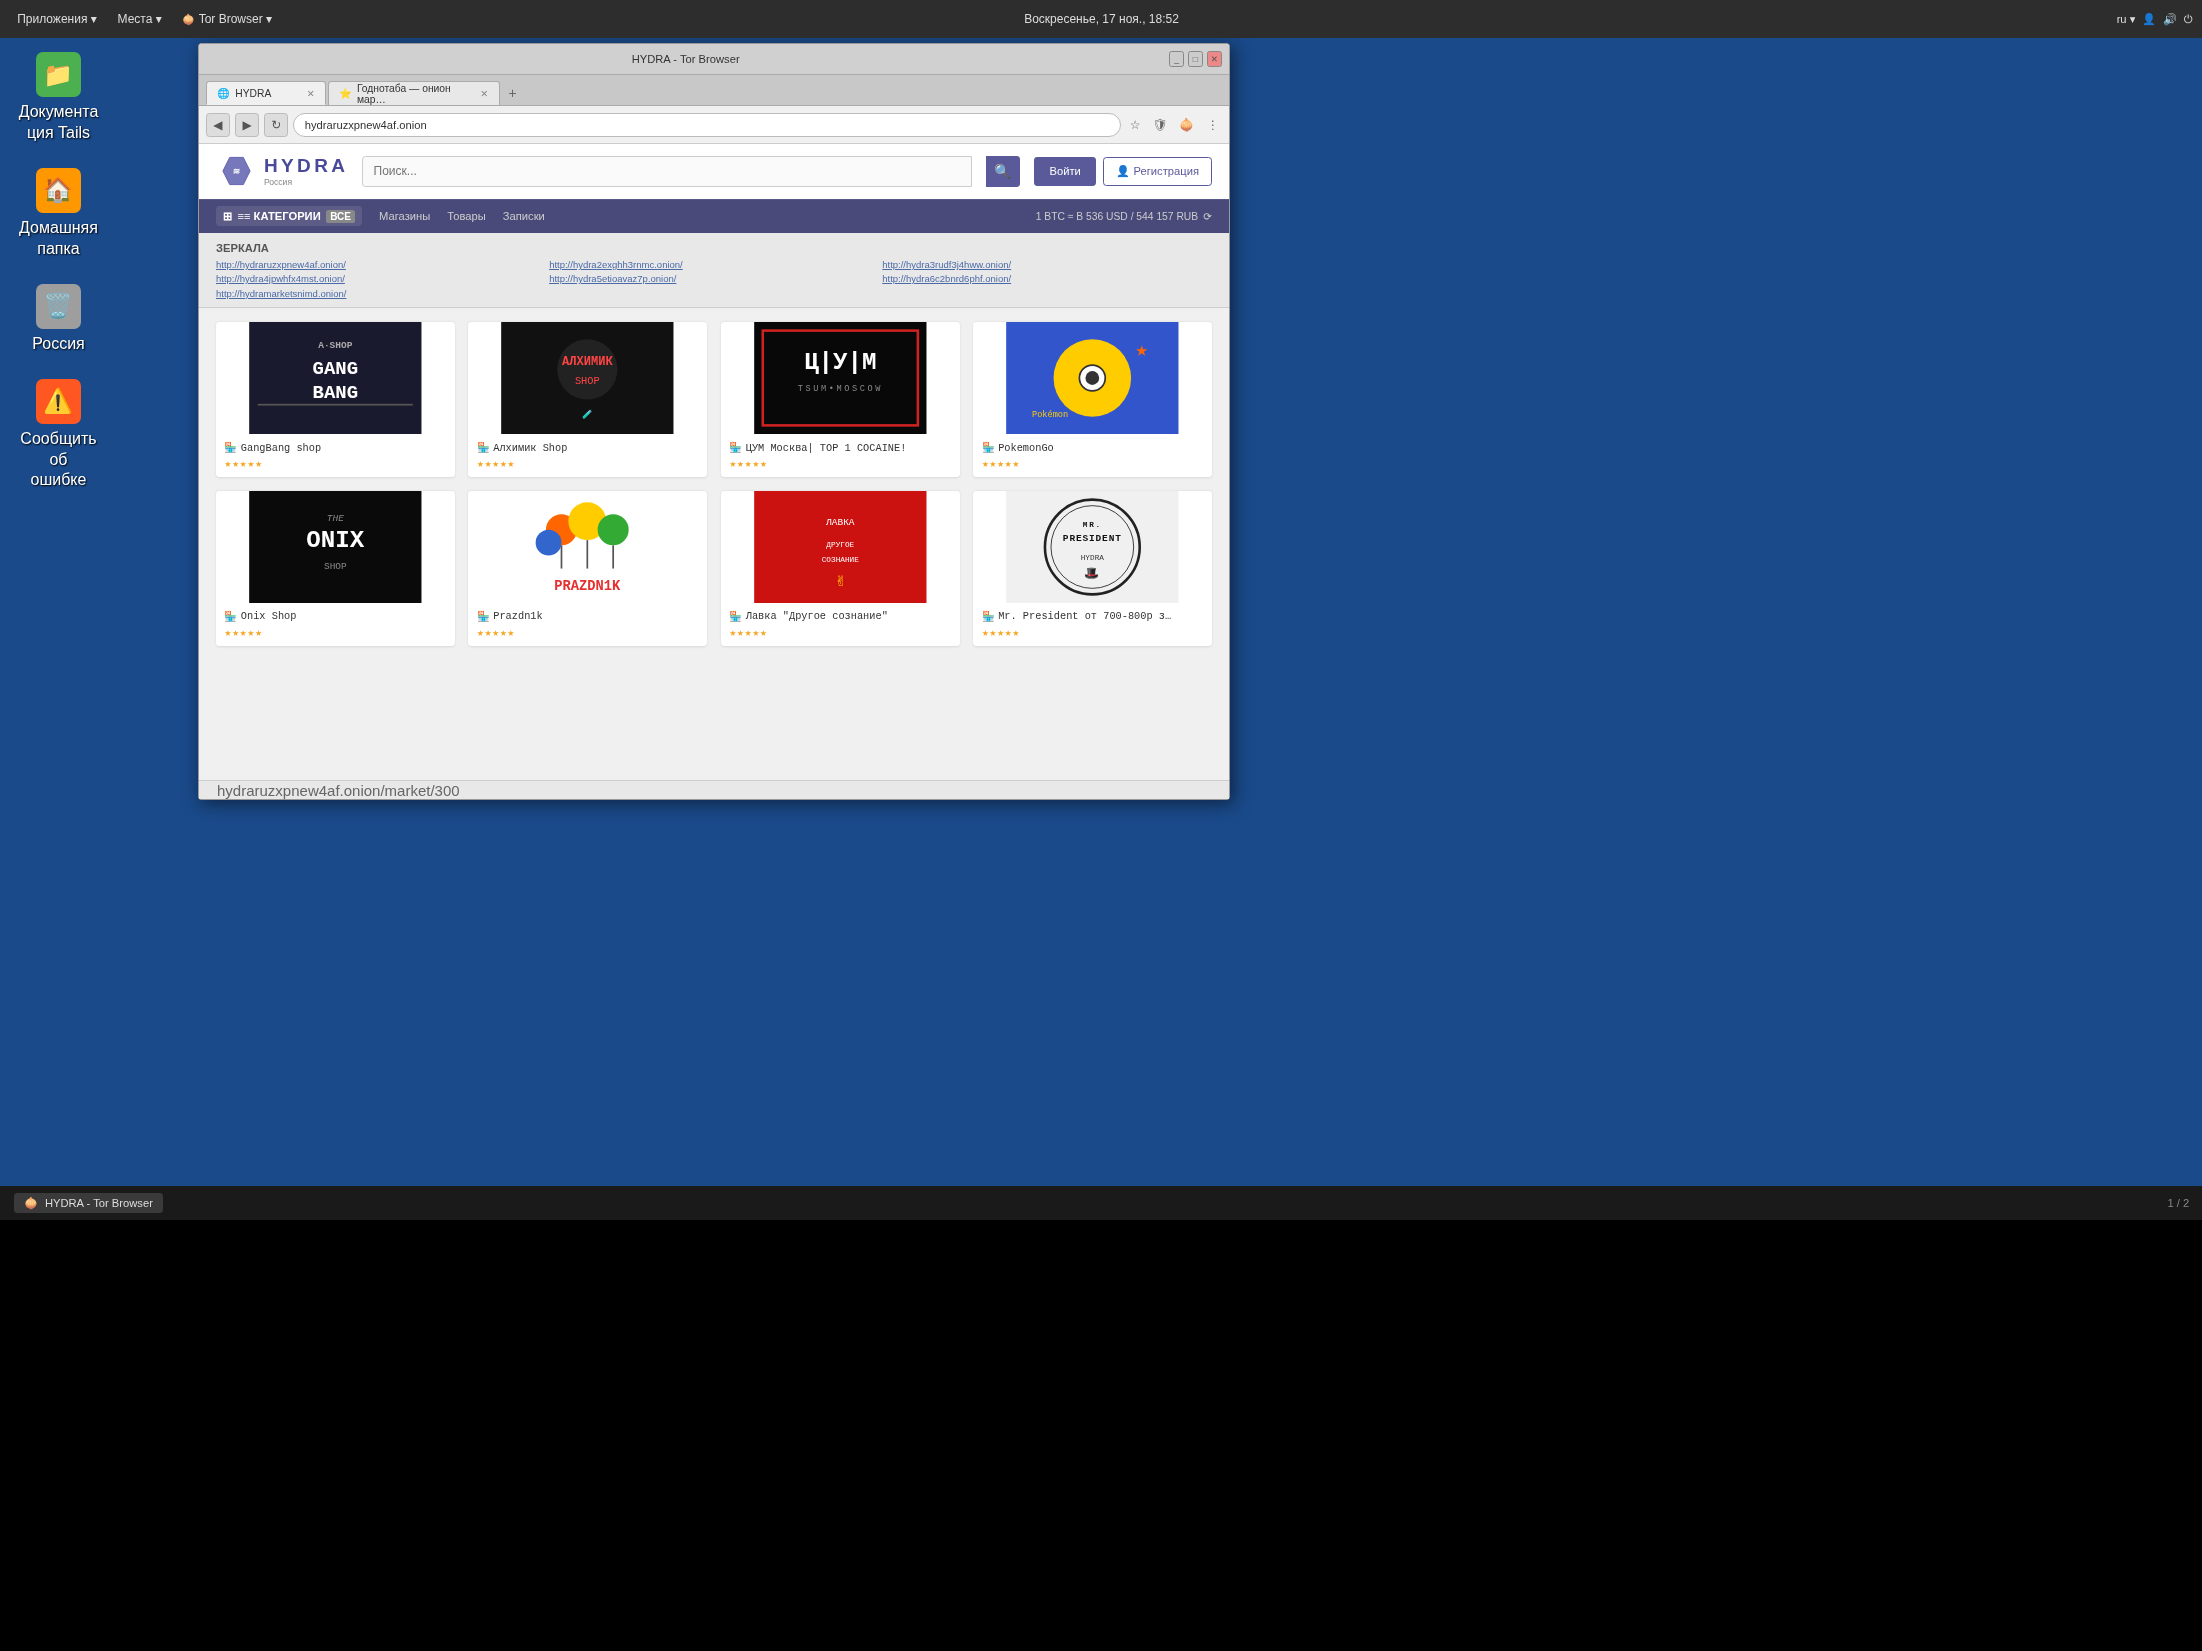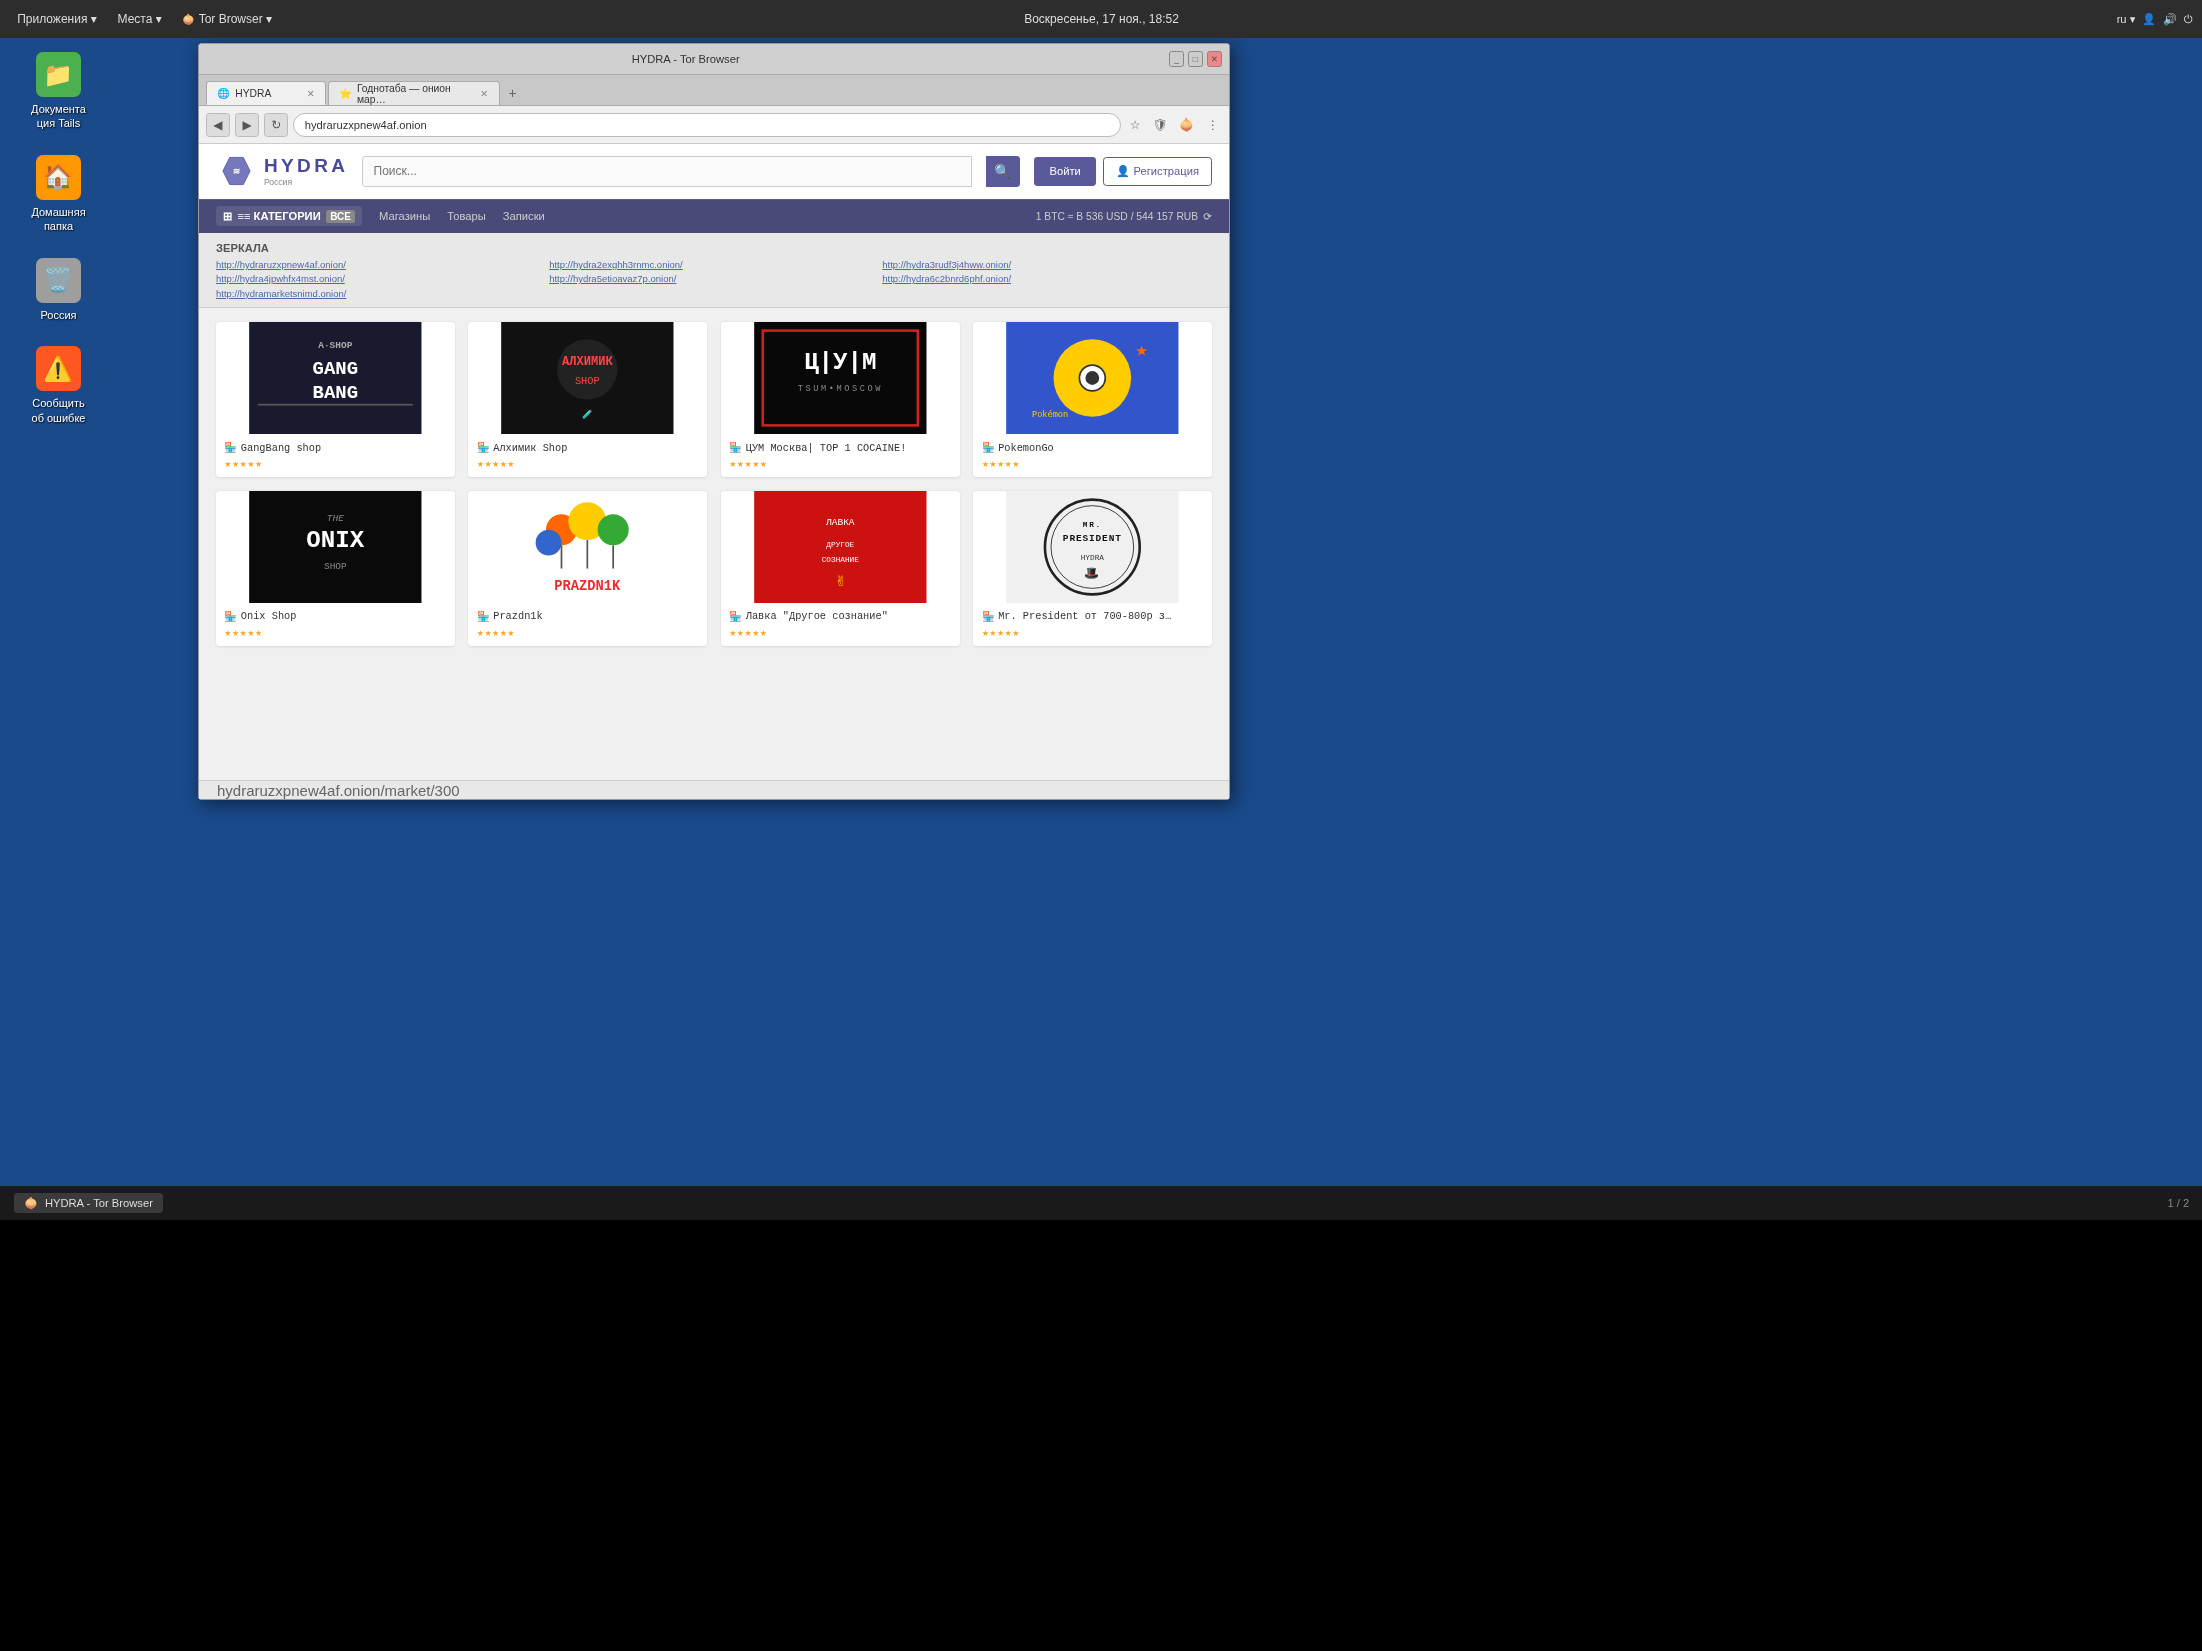--- a/index.html
+++ b/index.html
@@ -81,21 +81,21 @@
       width: 45px;
       height: 45px;
       border-radius: 6.9px;
       display: flex;
       align-items: center;
       justify-content: center;
       font-size: 24px;
     }
     .desktop-icon .icon-label {
       color: #fff;
-      font-size: 11px;
+      font-size: 16px;
       text-align: center;
       text-shadow: 0.9px 0.9px 1.7px #000;
       line-height: 1.3;
     }
 
     
     #browser-window {
       position: absolute;
       top: 43px;
       left: 198px;

